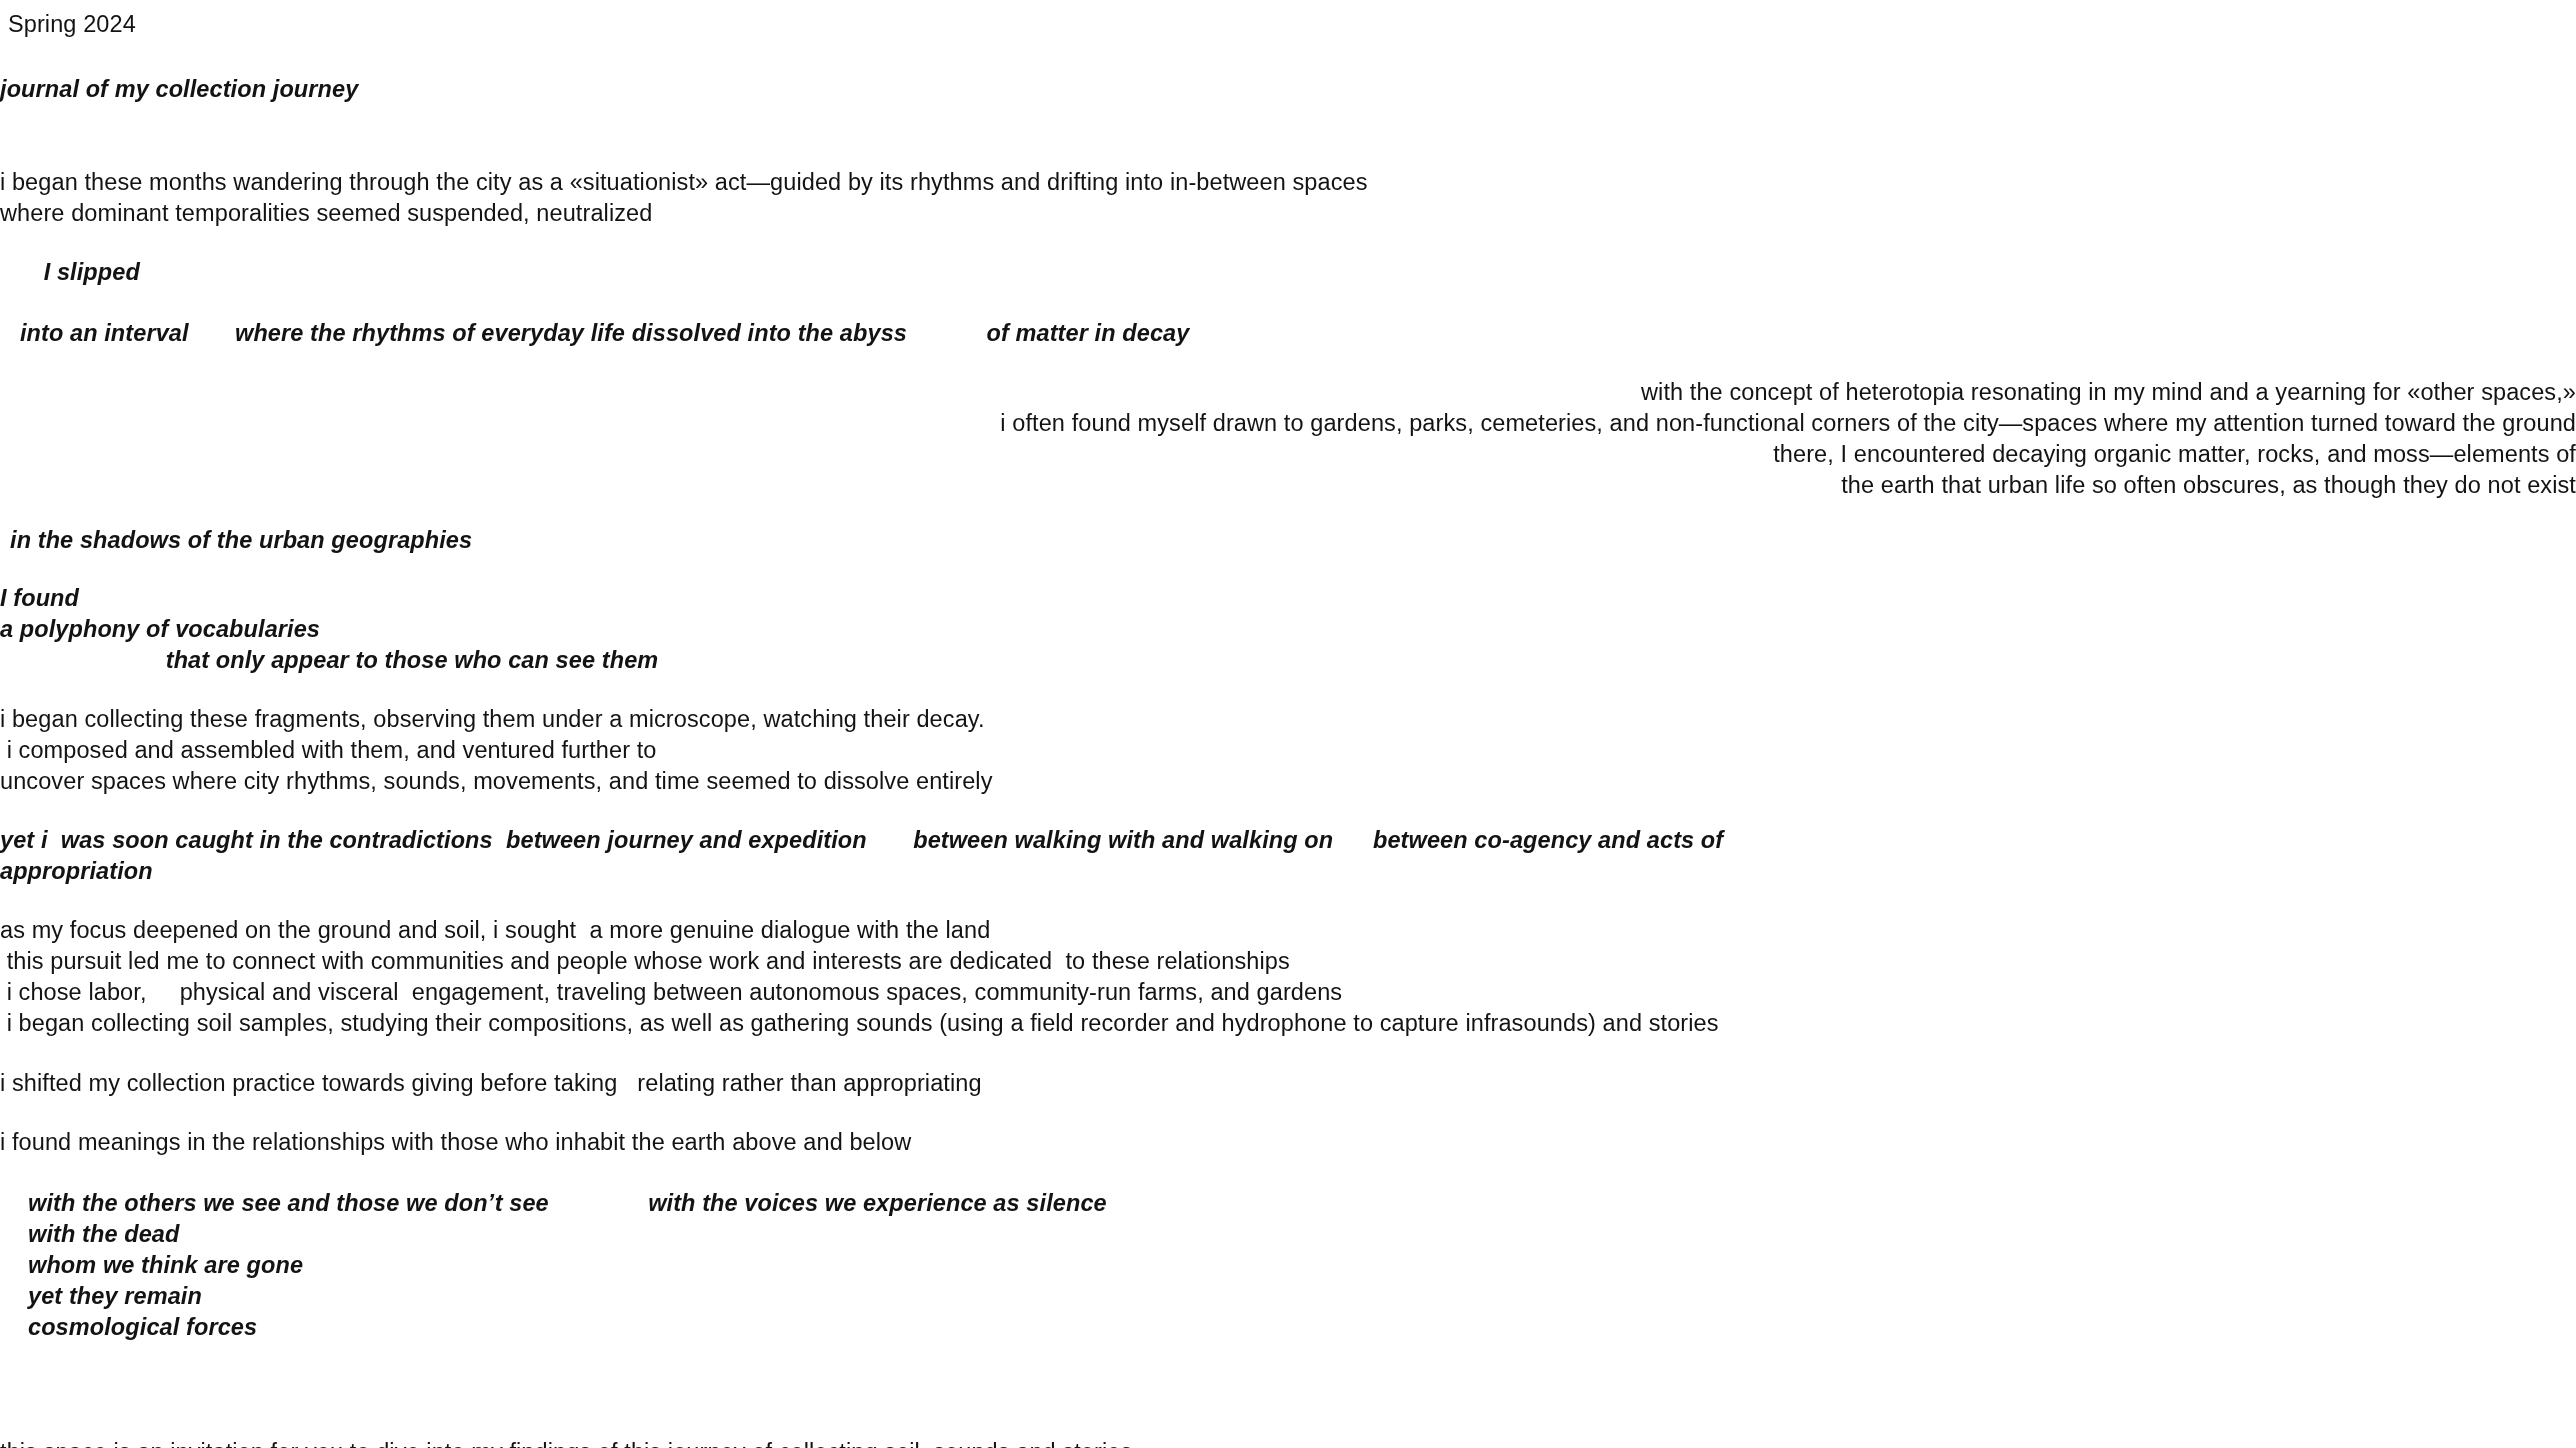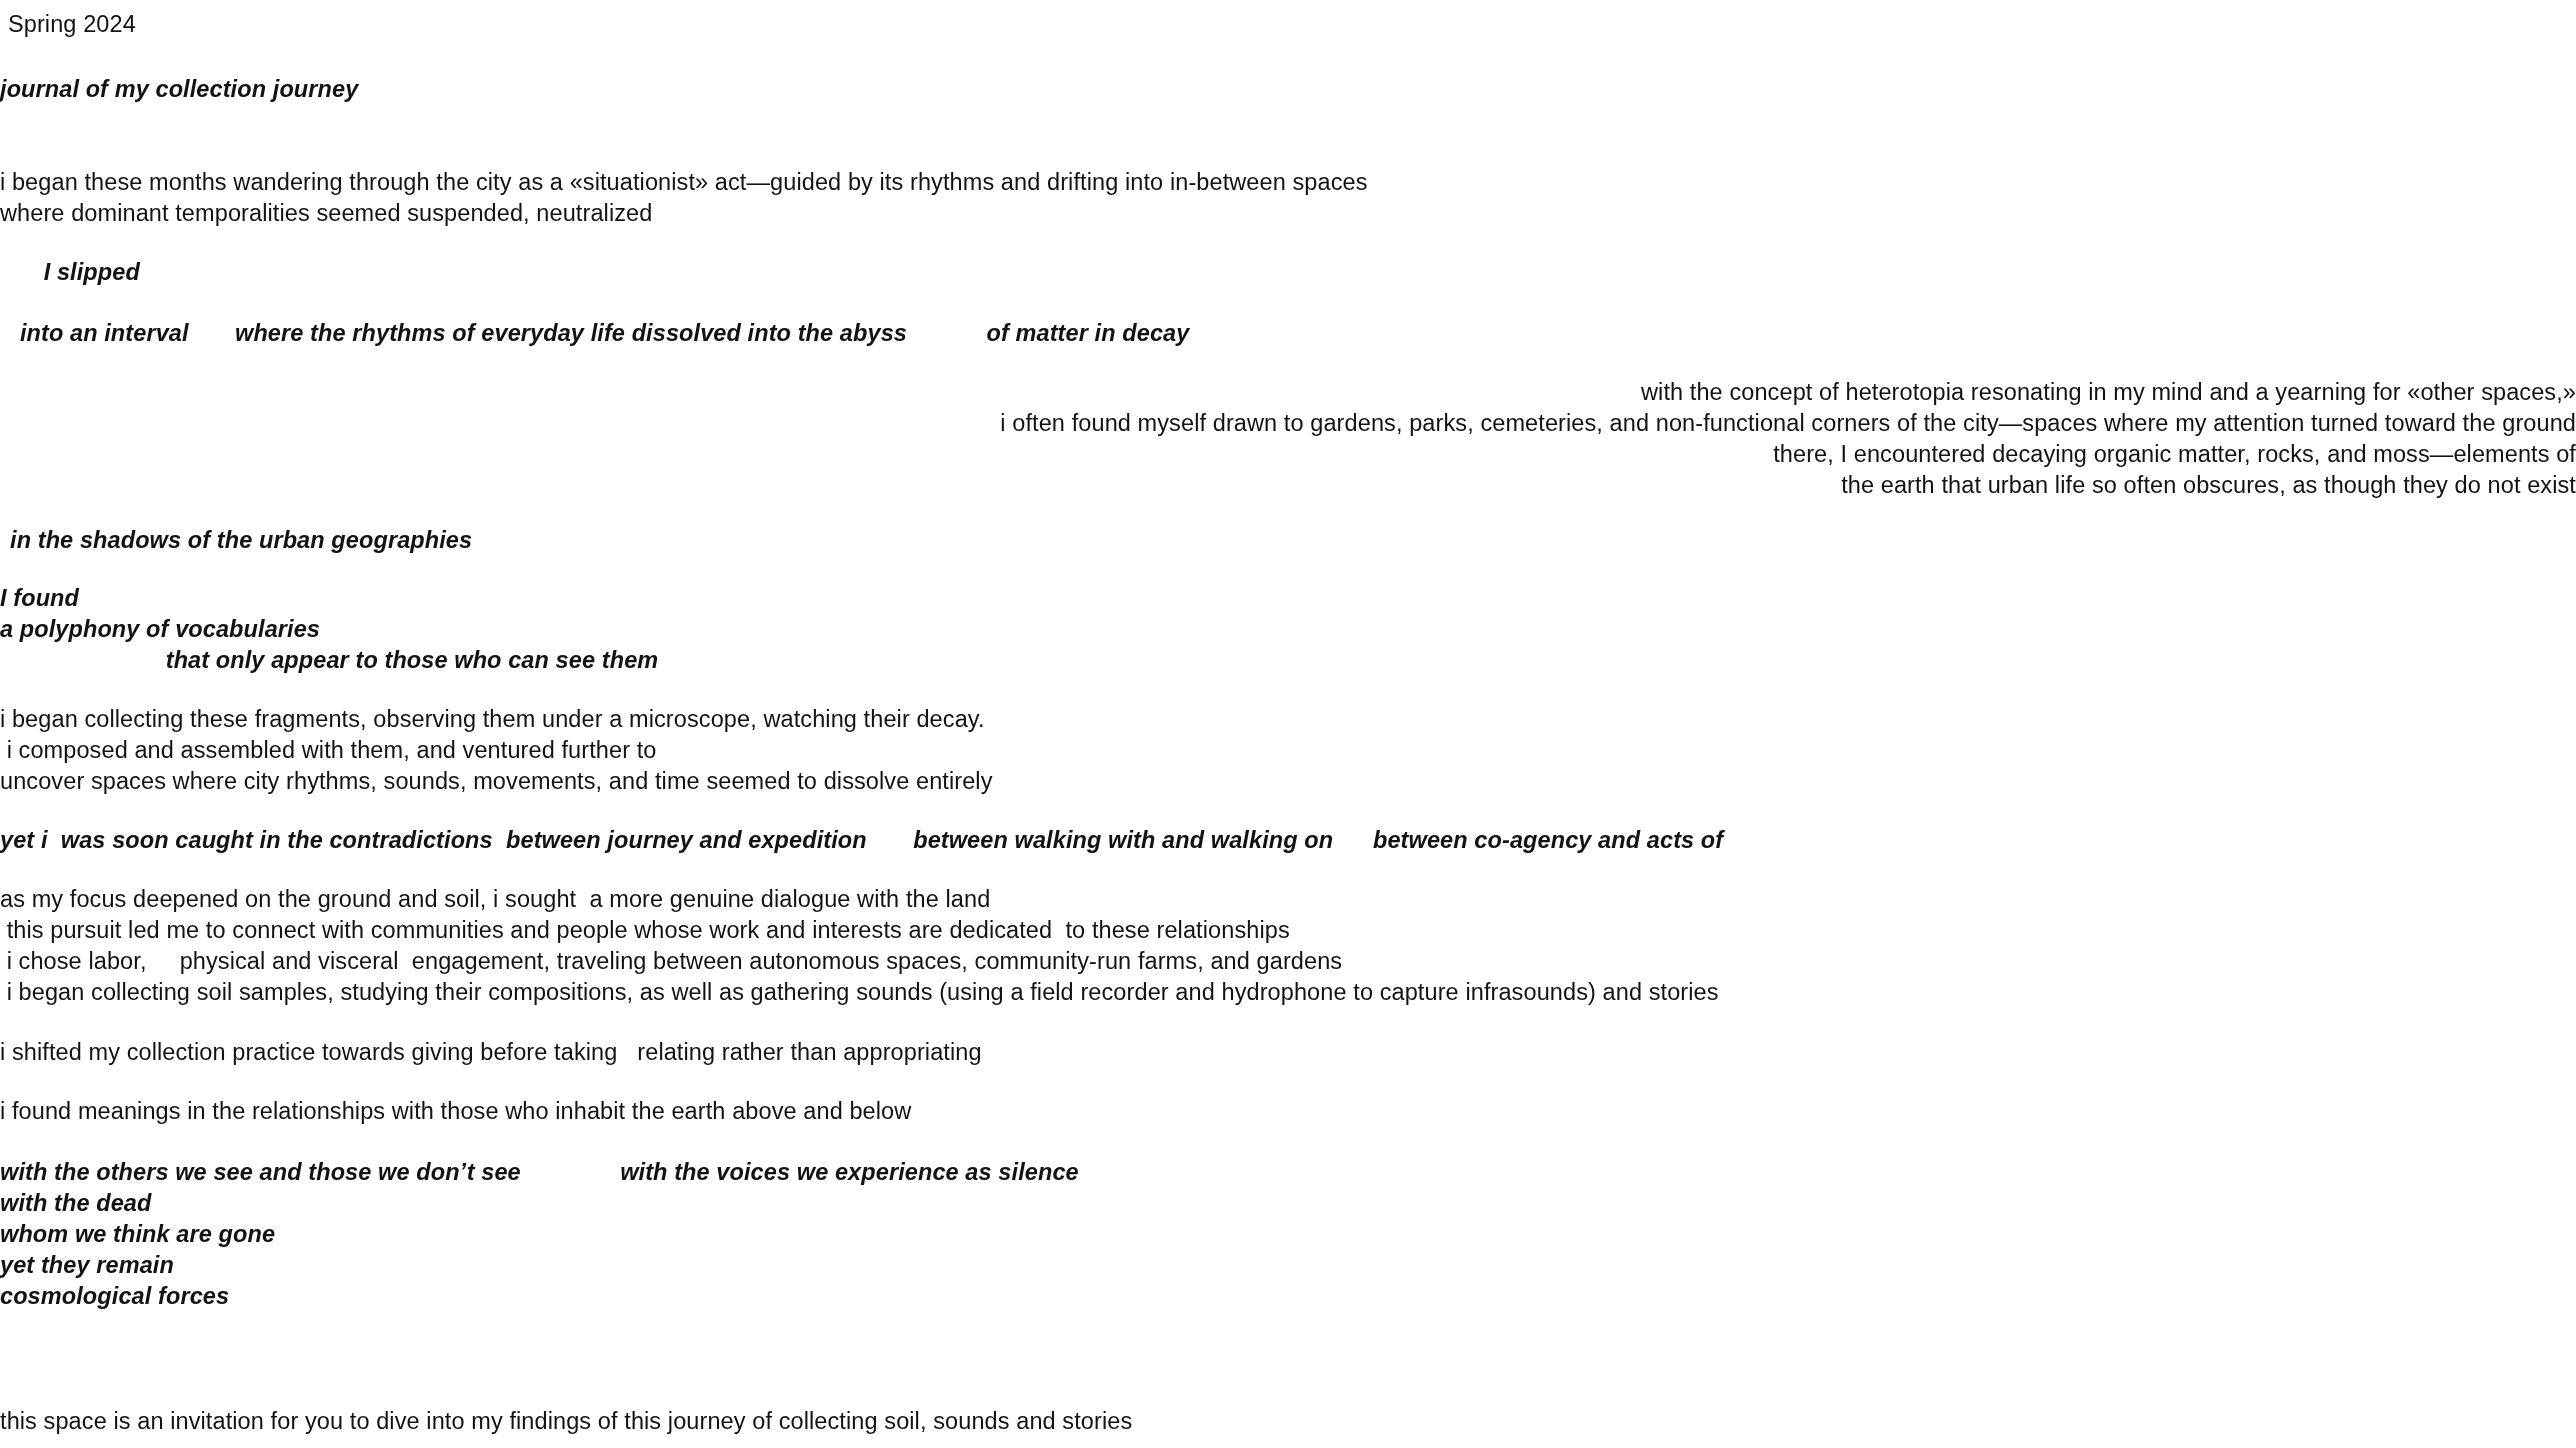--- a/index.html
+++ b/index.html
@@ -51,21 +51,21 @@
   .sp-slip     { margin-top: 28px; padding-left: 37px; }
   .sp-interval { margin-top: 29.5px; }
   .sp-hetero   { margin-top: 28px; text-align: right; }
   .sp-shadows  { margin-top: 24px; padding-left: 10px; }
   .sp-found    { margin-top: 27px; }
   .sp-collect  { margin-top: 28px; }
   .sp-yet      { margin-top: 28px; }
   .sp-focus    { margin-top: 28px; }
   .sp-shift    { margin-top: 29.5px; }
   .sp-meaning  { margin-top: 28px; }
-  .sp-others   { margin-top: 29.5px; }
+  .sp-others   { margin-top: 29.5px; padding-left: 28px; }
   .sp-invite   { margin-top: 94px; }
 </style>
 </head>
 <body>
 
 <div class="page">
   <div class="content">
 
     <div class="block sp-title">
       <div class="line norm">Spring 2024</div>
@@ -106,20 +106,21 @@
     </div>
 
     <div class="block sp-collect">
       <div class="line norm">i began collecting these fragments, observing them under a microscope, watching their decay.</div>
       <div class="line norm"> i composed and assembled with them, and ventured further to</div>
       <div class="line norm">uncover spaces where city rhythms, sounds, movements, and time seemed to dissolve entirely</div>
     </div>
 
     <div class="block sp-yet">
       <div class="line ital">yet i  was soon caught in the contradictions  between journey and expedition       between walking with and walking on      between co-agency and acts of</div>
+      <div class="line ital">appropriation</div>
     </div>
 
     <div class="block sp-focus">
       <div class="line norm">as my focus deepened on the ground and soil, i sought  a more genuine dialogue with the land</div>
       <div class="line norm"> this pursuit led me to connect with communities and people whose work and interests are dedicated  to these relationships</div>
       <div class="line norm"> i chose labor,     physical and visceral  engagement, traveling between autonomous spaces, community-run farms, and gardens</div>
       <div class="line norm"> i began collecting soil samples, studying their compositions, as well as gathering sounds (using a field recorder and hydrophone to capture infrasounds) and stories</div>
     </div>
 
     <div class="block sp-shift">

